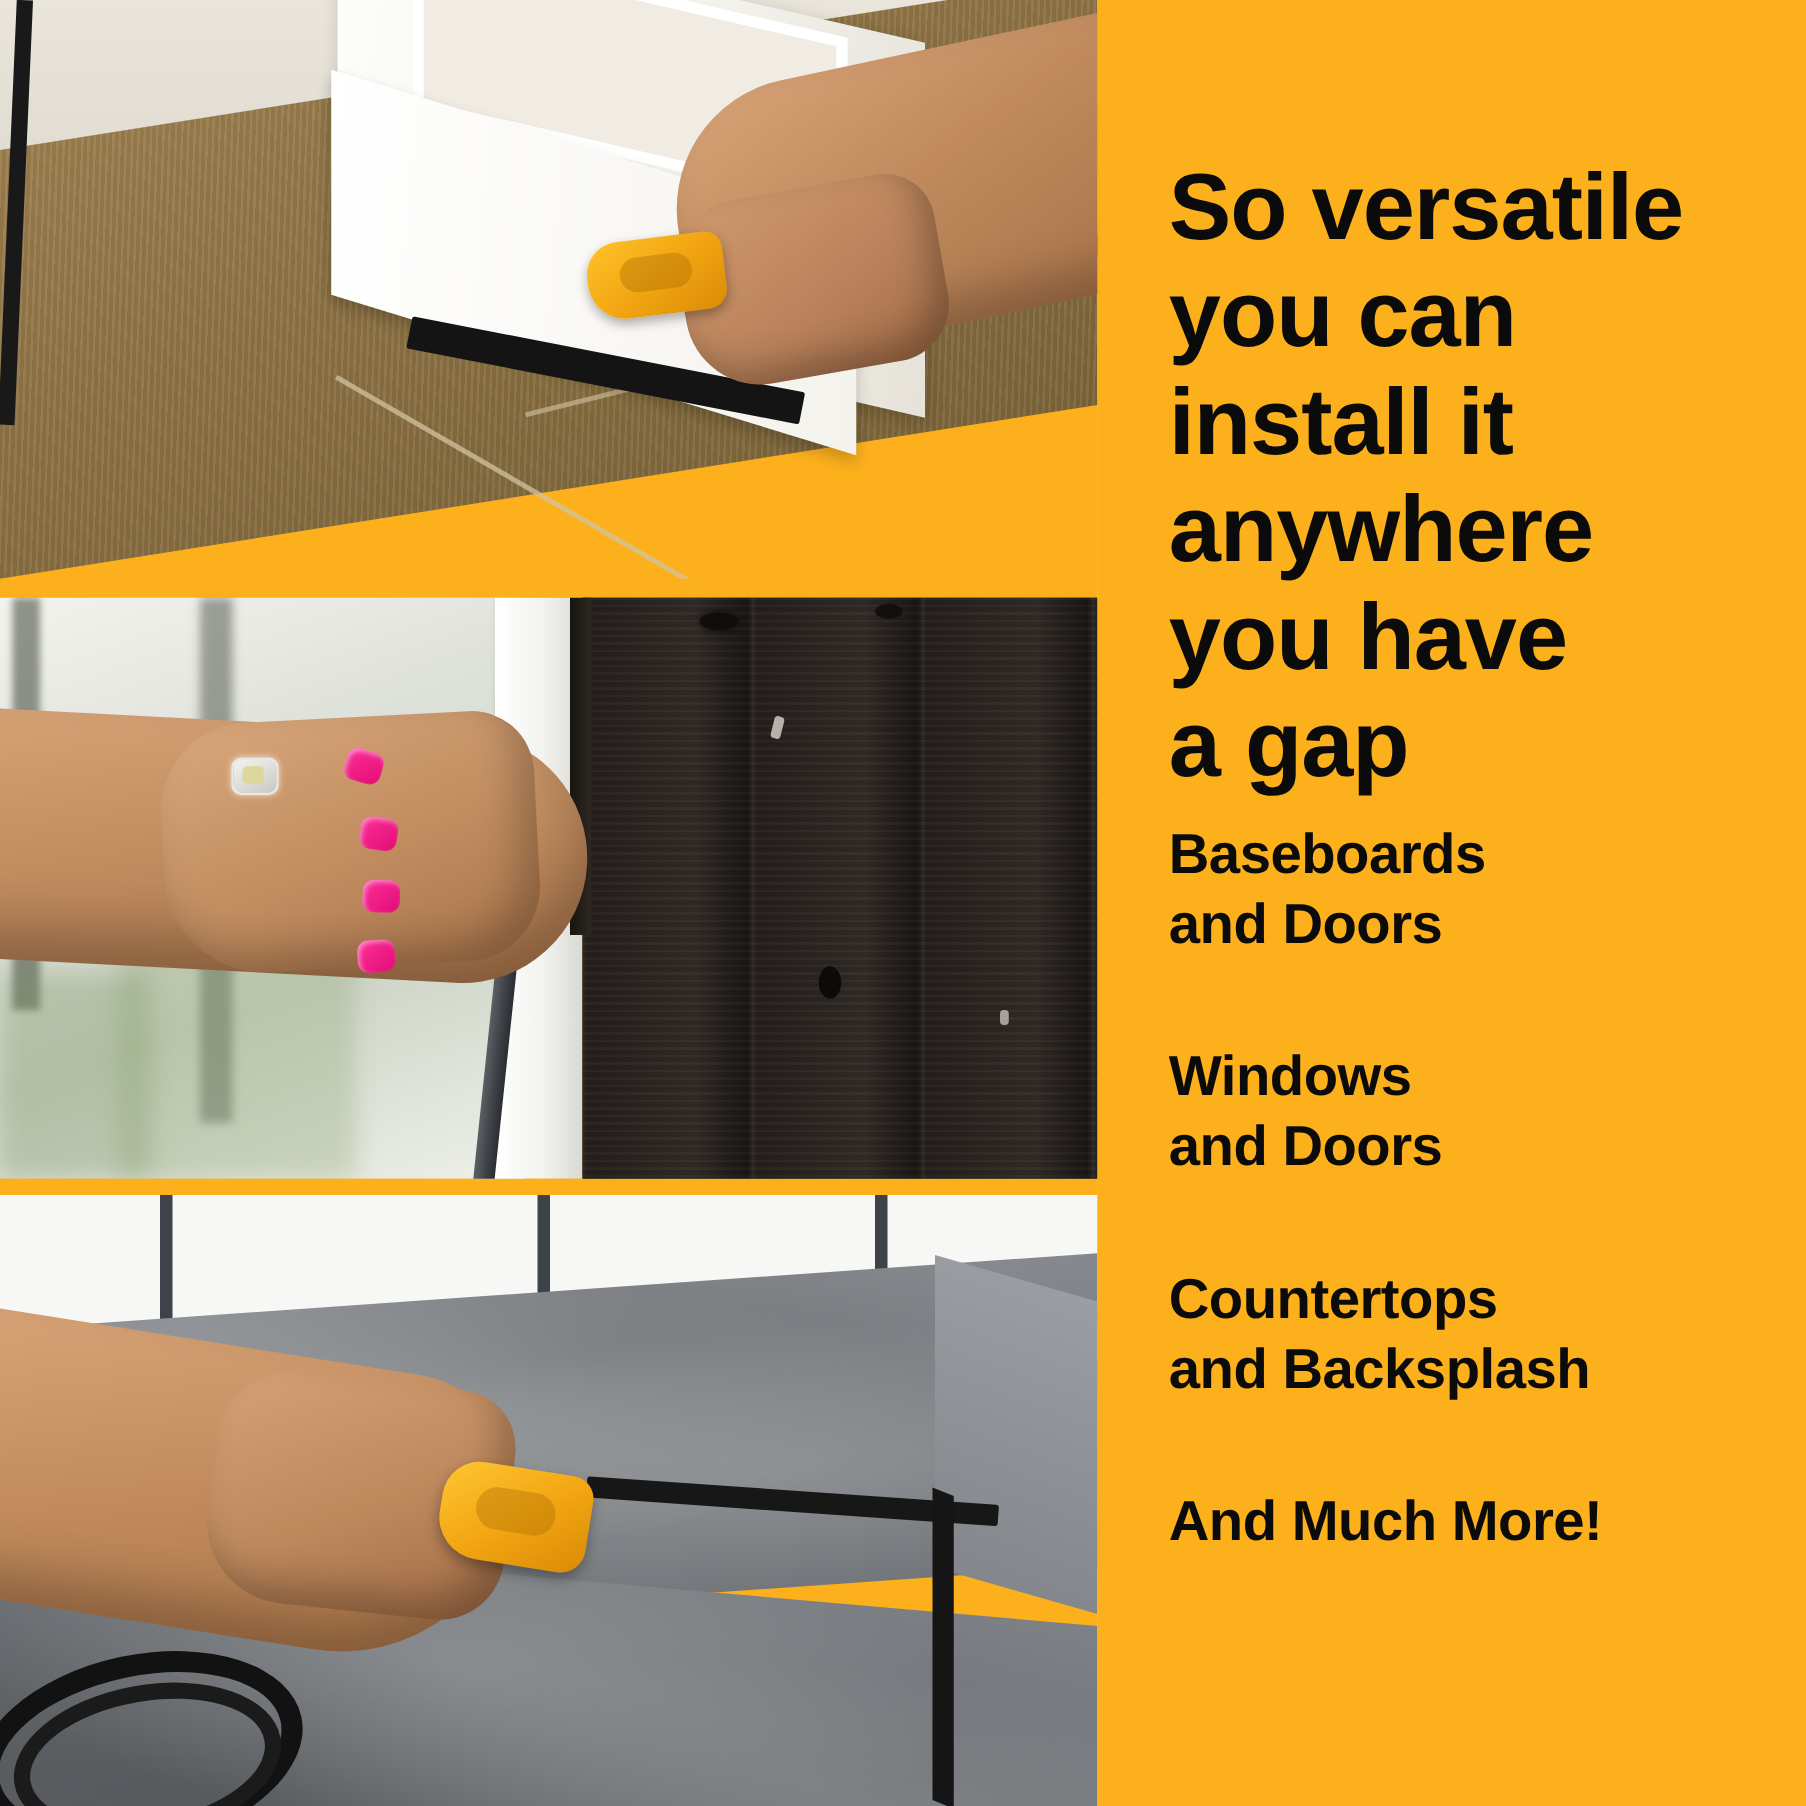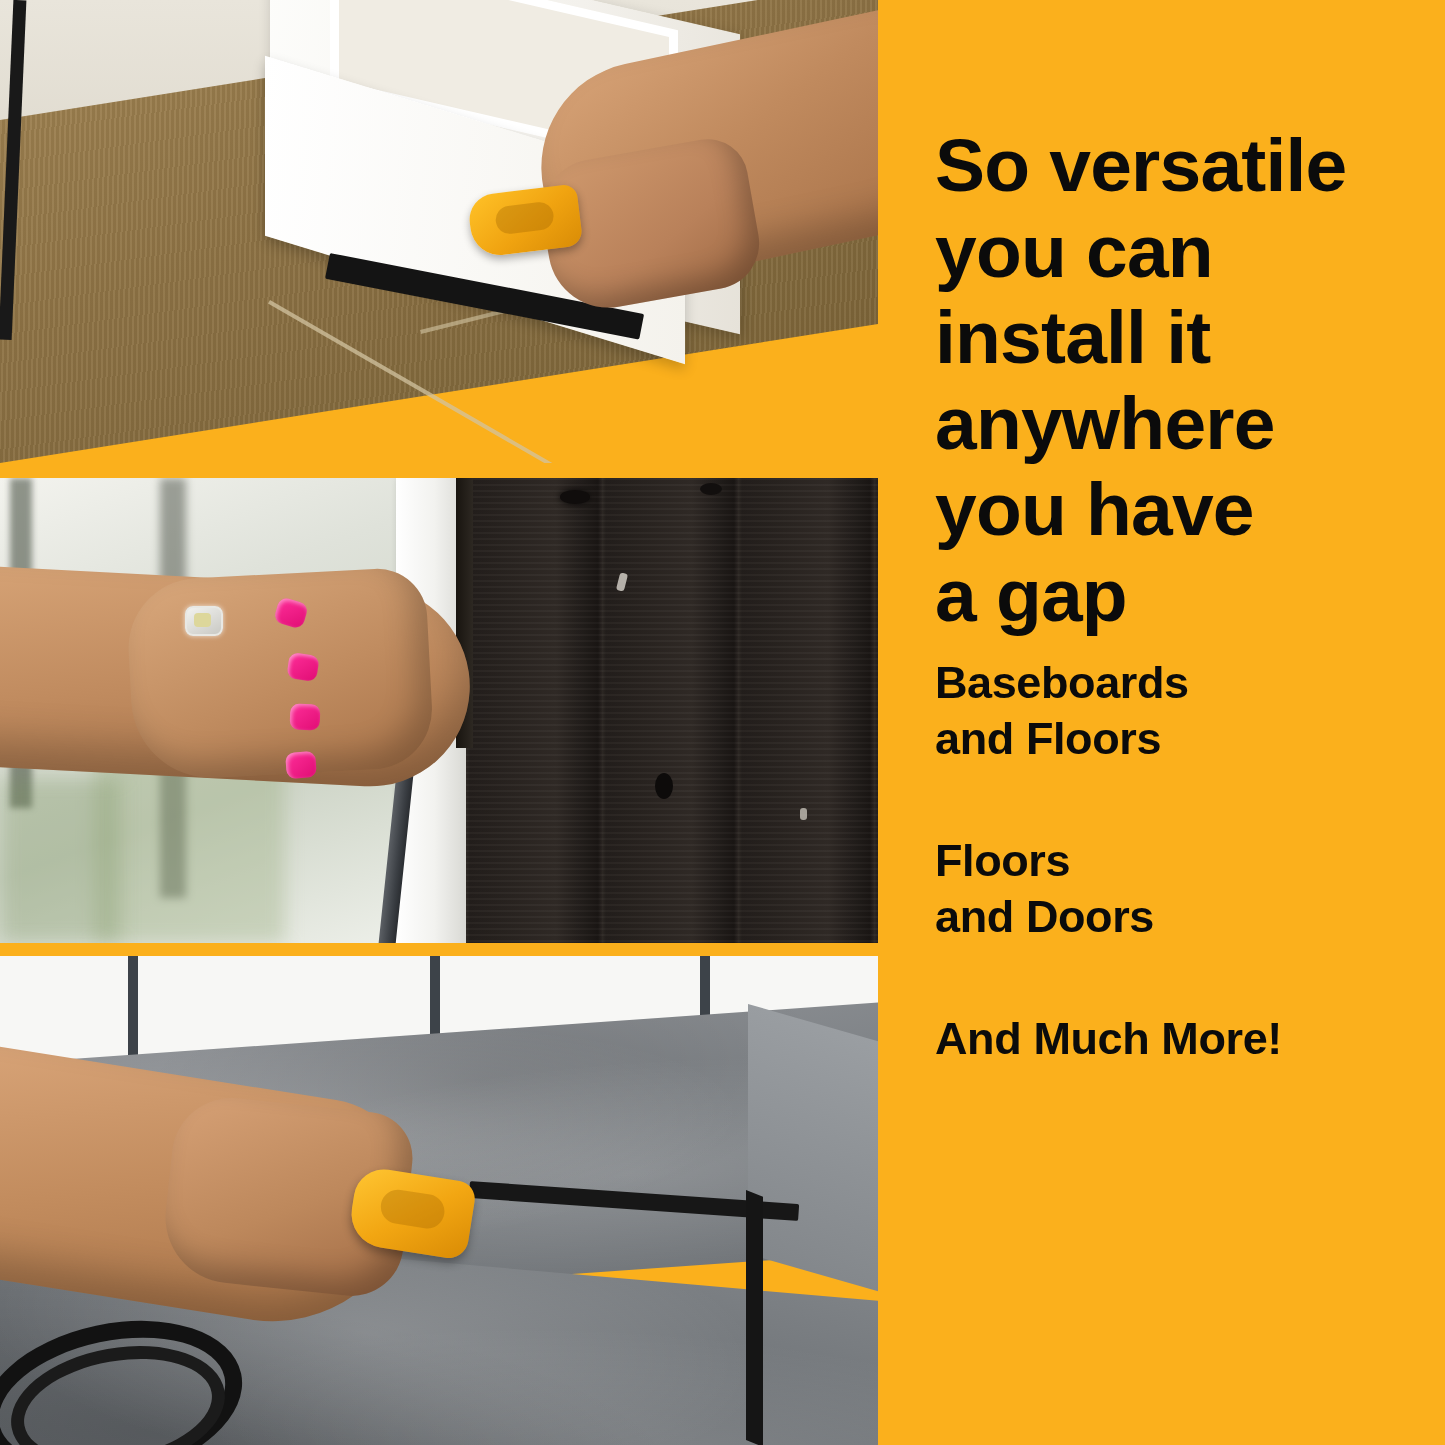--- a/index.html
+++ b/index.html
@@ -403,21 +403,23 @@
 
     <h1 class="headline">So versatile
 you can
 install it
 anywhere
 you have
 a gap</h1>
 
     <div class="bullets">
       <div class="bullet">Baseboards
-and Floors</div>
-      <div class="bullet">Floors
 and Doors</div>
+      <div class="bullet">Windows
+and Doors</div>
+      <div class="bullet">Countertops
+and Backsplash</div>
       <div class="bullet">And Much More!</div>
     </div>
 
   </div>
 
 </div>
 
 </body></html>

